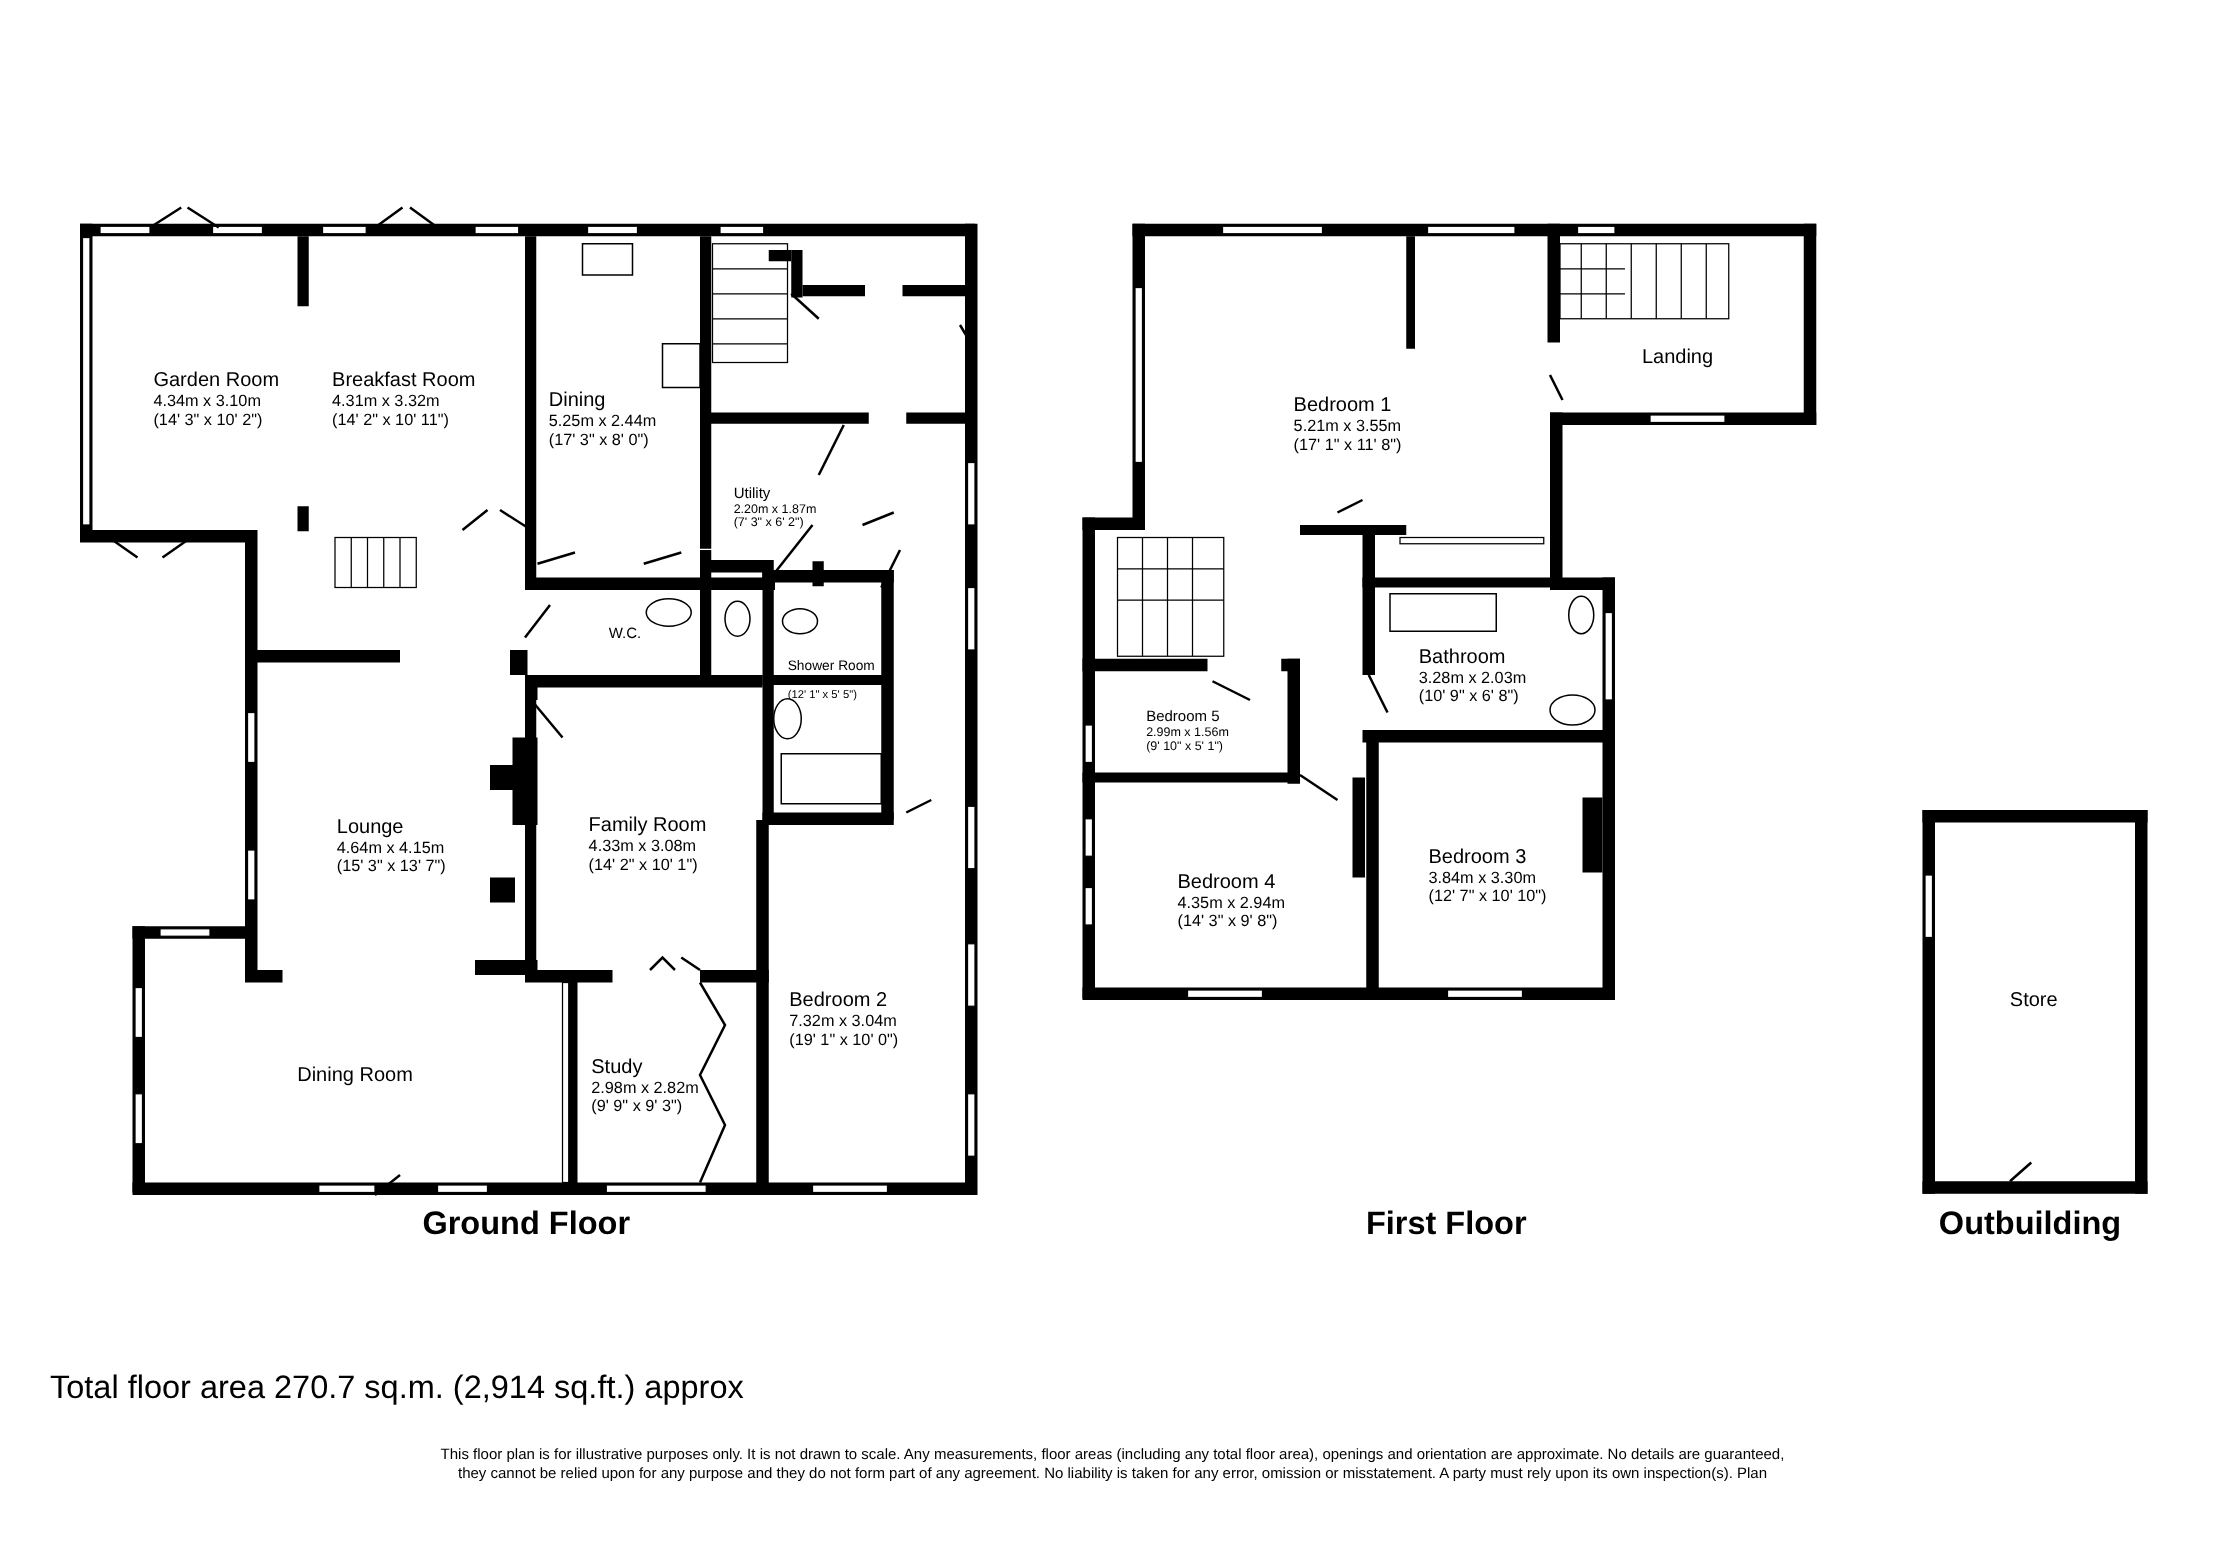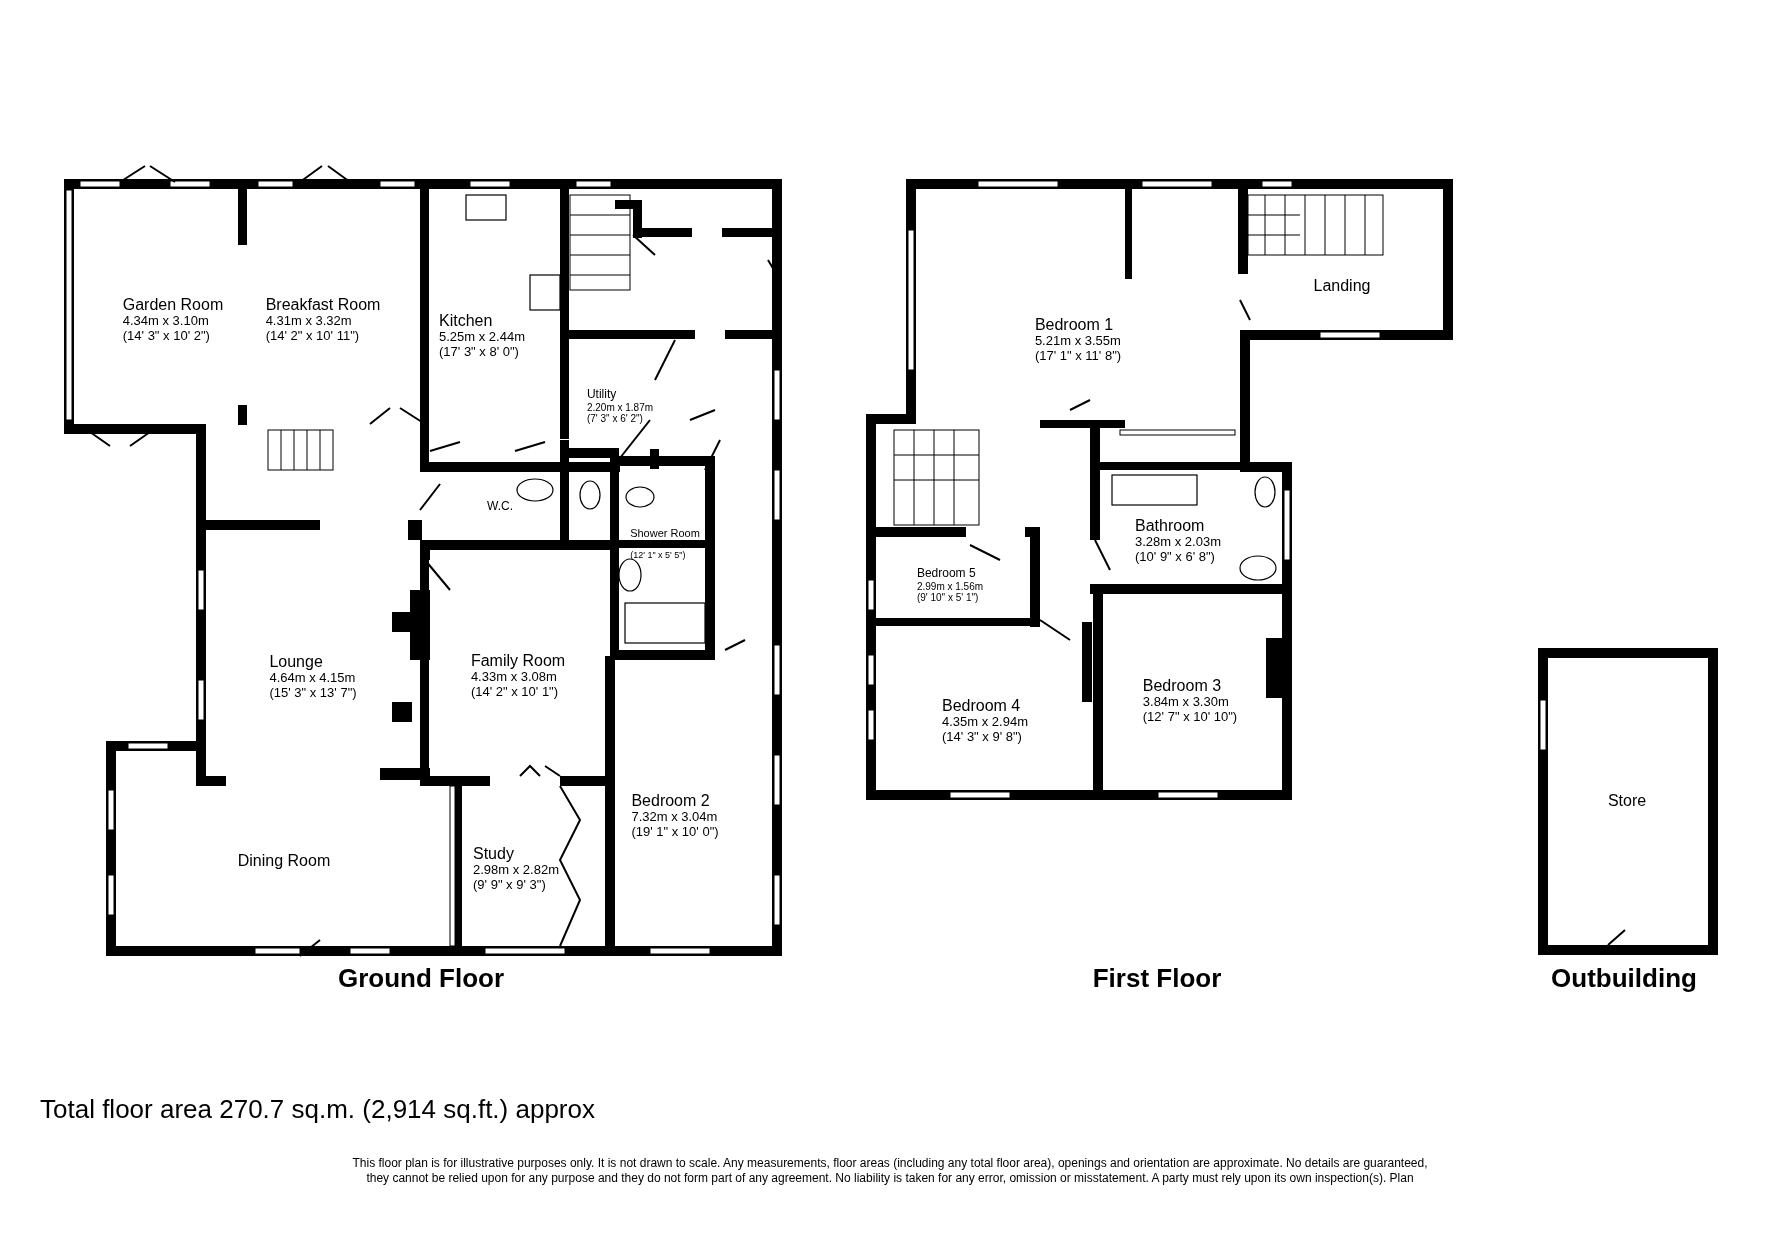--- a/index.html
+++ b/index.html
@@ -196,21 +196,21 @@
   <span class="n">Garden Room</span>
   <span class="m">4.34m x 3.10m</span>
   <span class="f">(14' 3" x 10' 2")</span>
 </div>
 <div class="lbl" style="left:323px;top:296px;">
   <span class="n">Breakfast Room</span>
   <span class="m">4.31m x 3.32m</span>
   <span class="f">(14' 2" x 10' 11")</span>
 </div>
 <div class="lbl" style="left:482px;top:312px;">
-  <span class="n">Kitchen</span>
+  <span class="n">Dining</span>
   <span class="m">5.25m x 2.44m</span>
   <span class="f">(17' 3" x 8' 0")</span>
 </div>
 <div class="lbl small" style="left:620px;top:388px;">
   <span class="n">Utility</span>
   <span class="m">2.20m x 1.87m</span>
   <span class="f">(7' 3" x 6' 2")</span>
 </div>
 <div class="lbl small" style="left:500px;top:500px;">
   <span class="n">W.C.</span>

